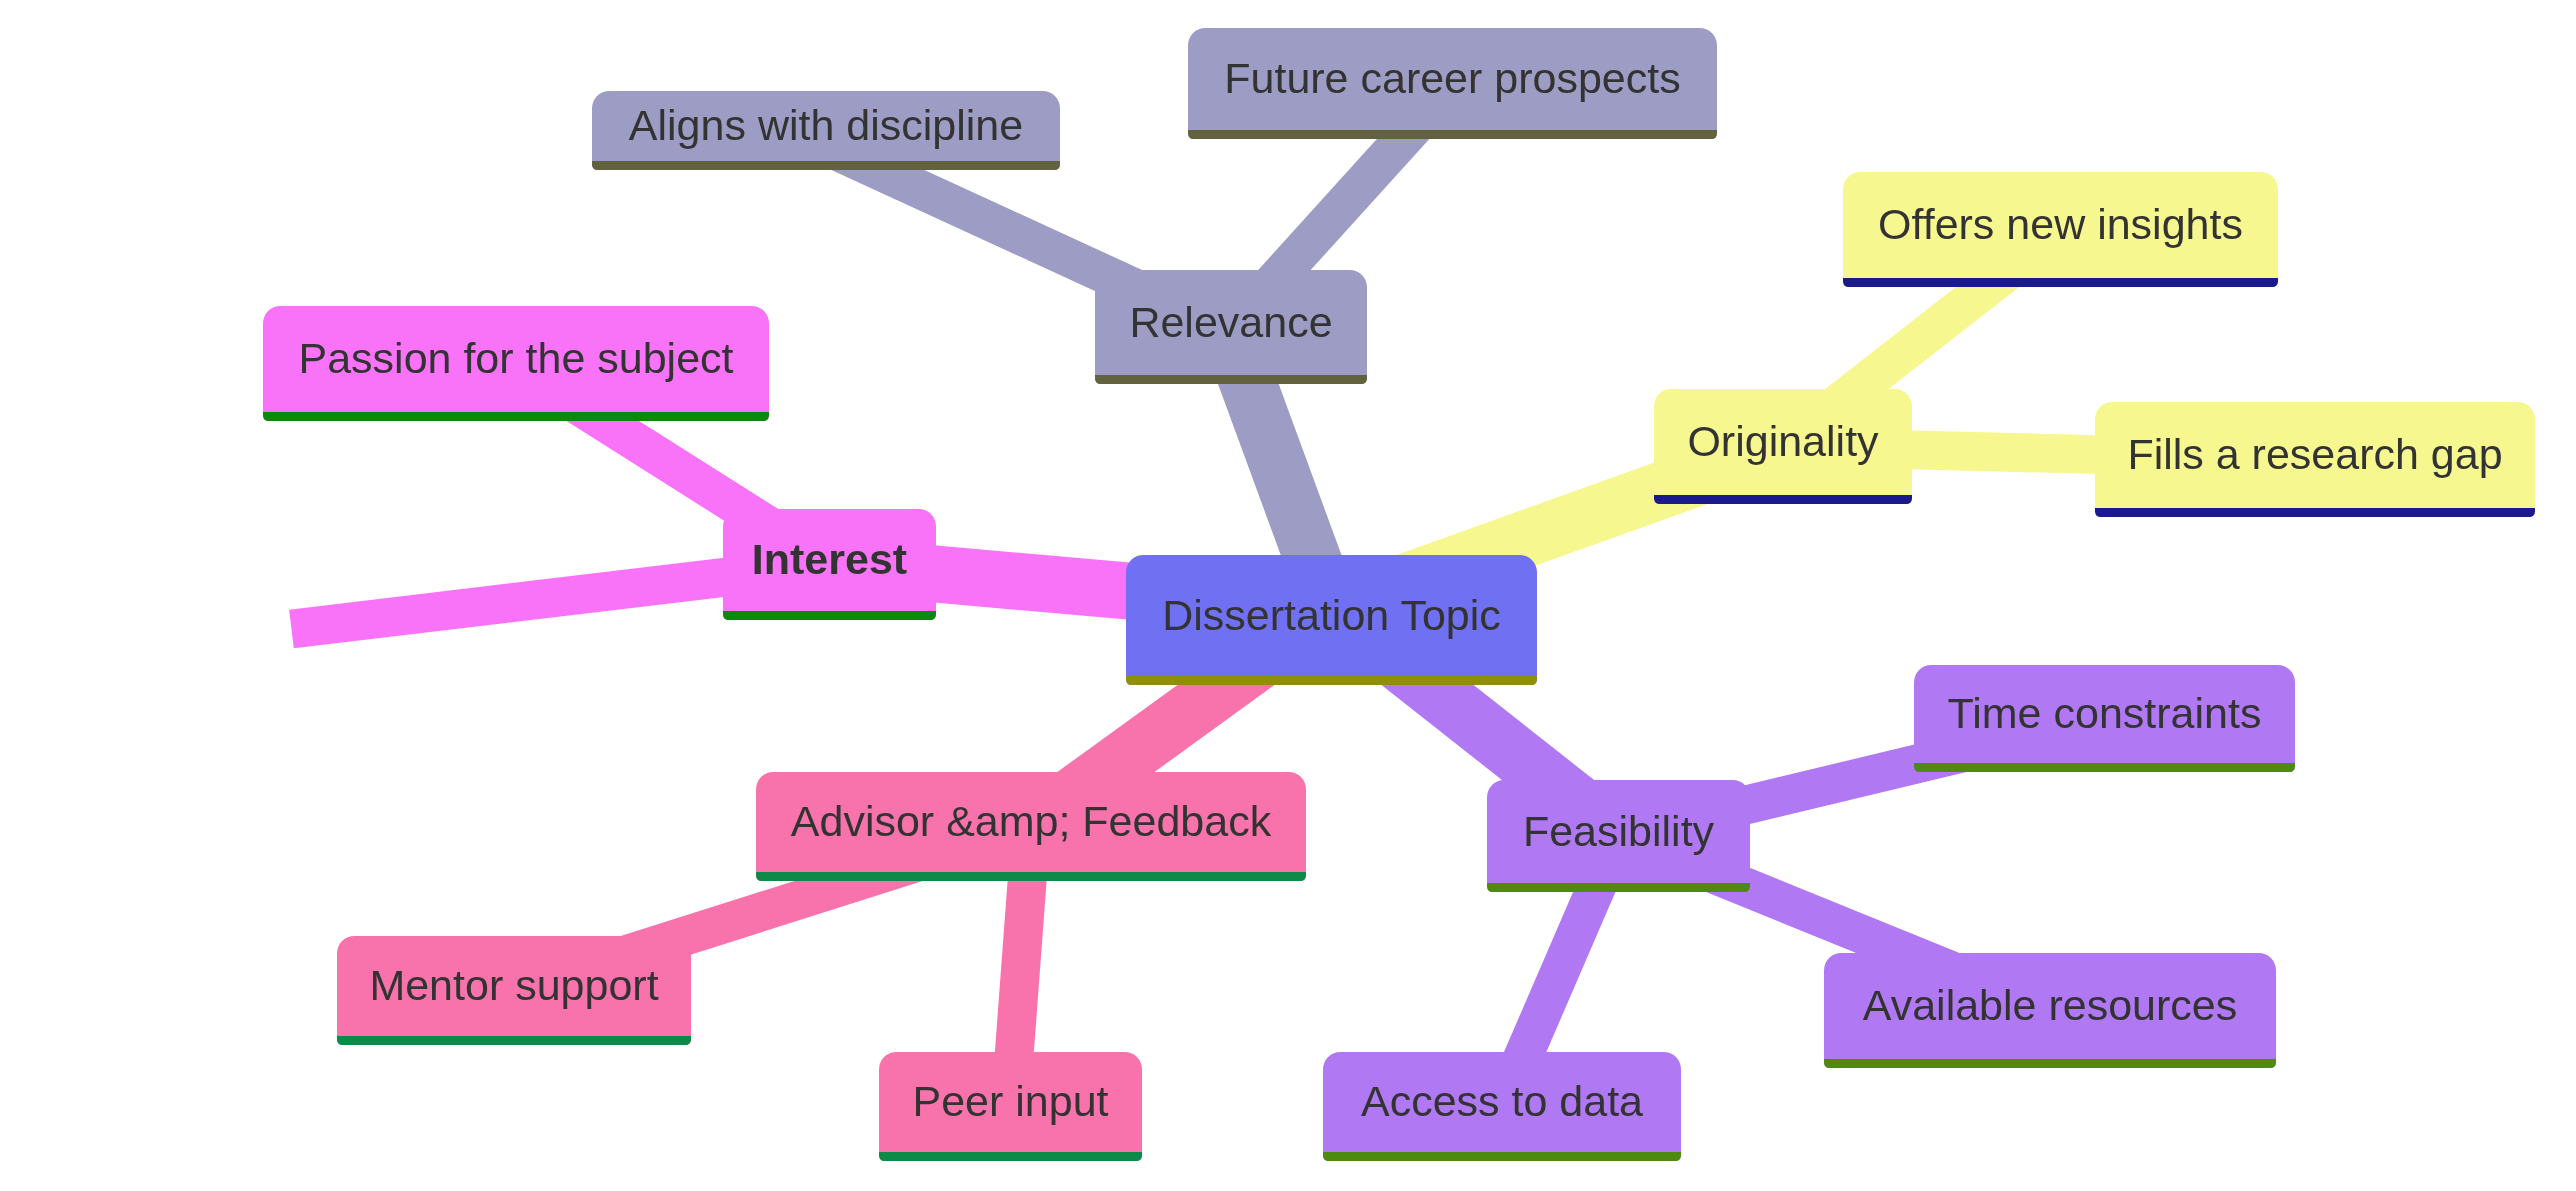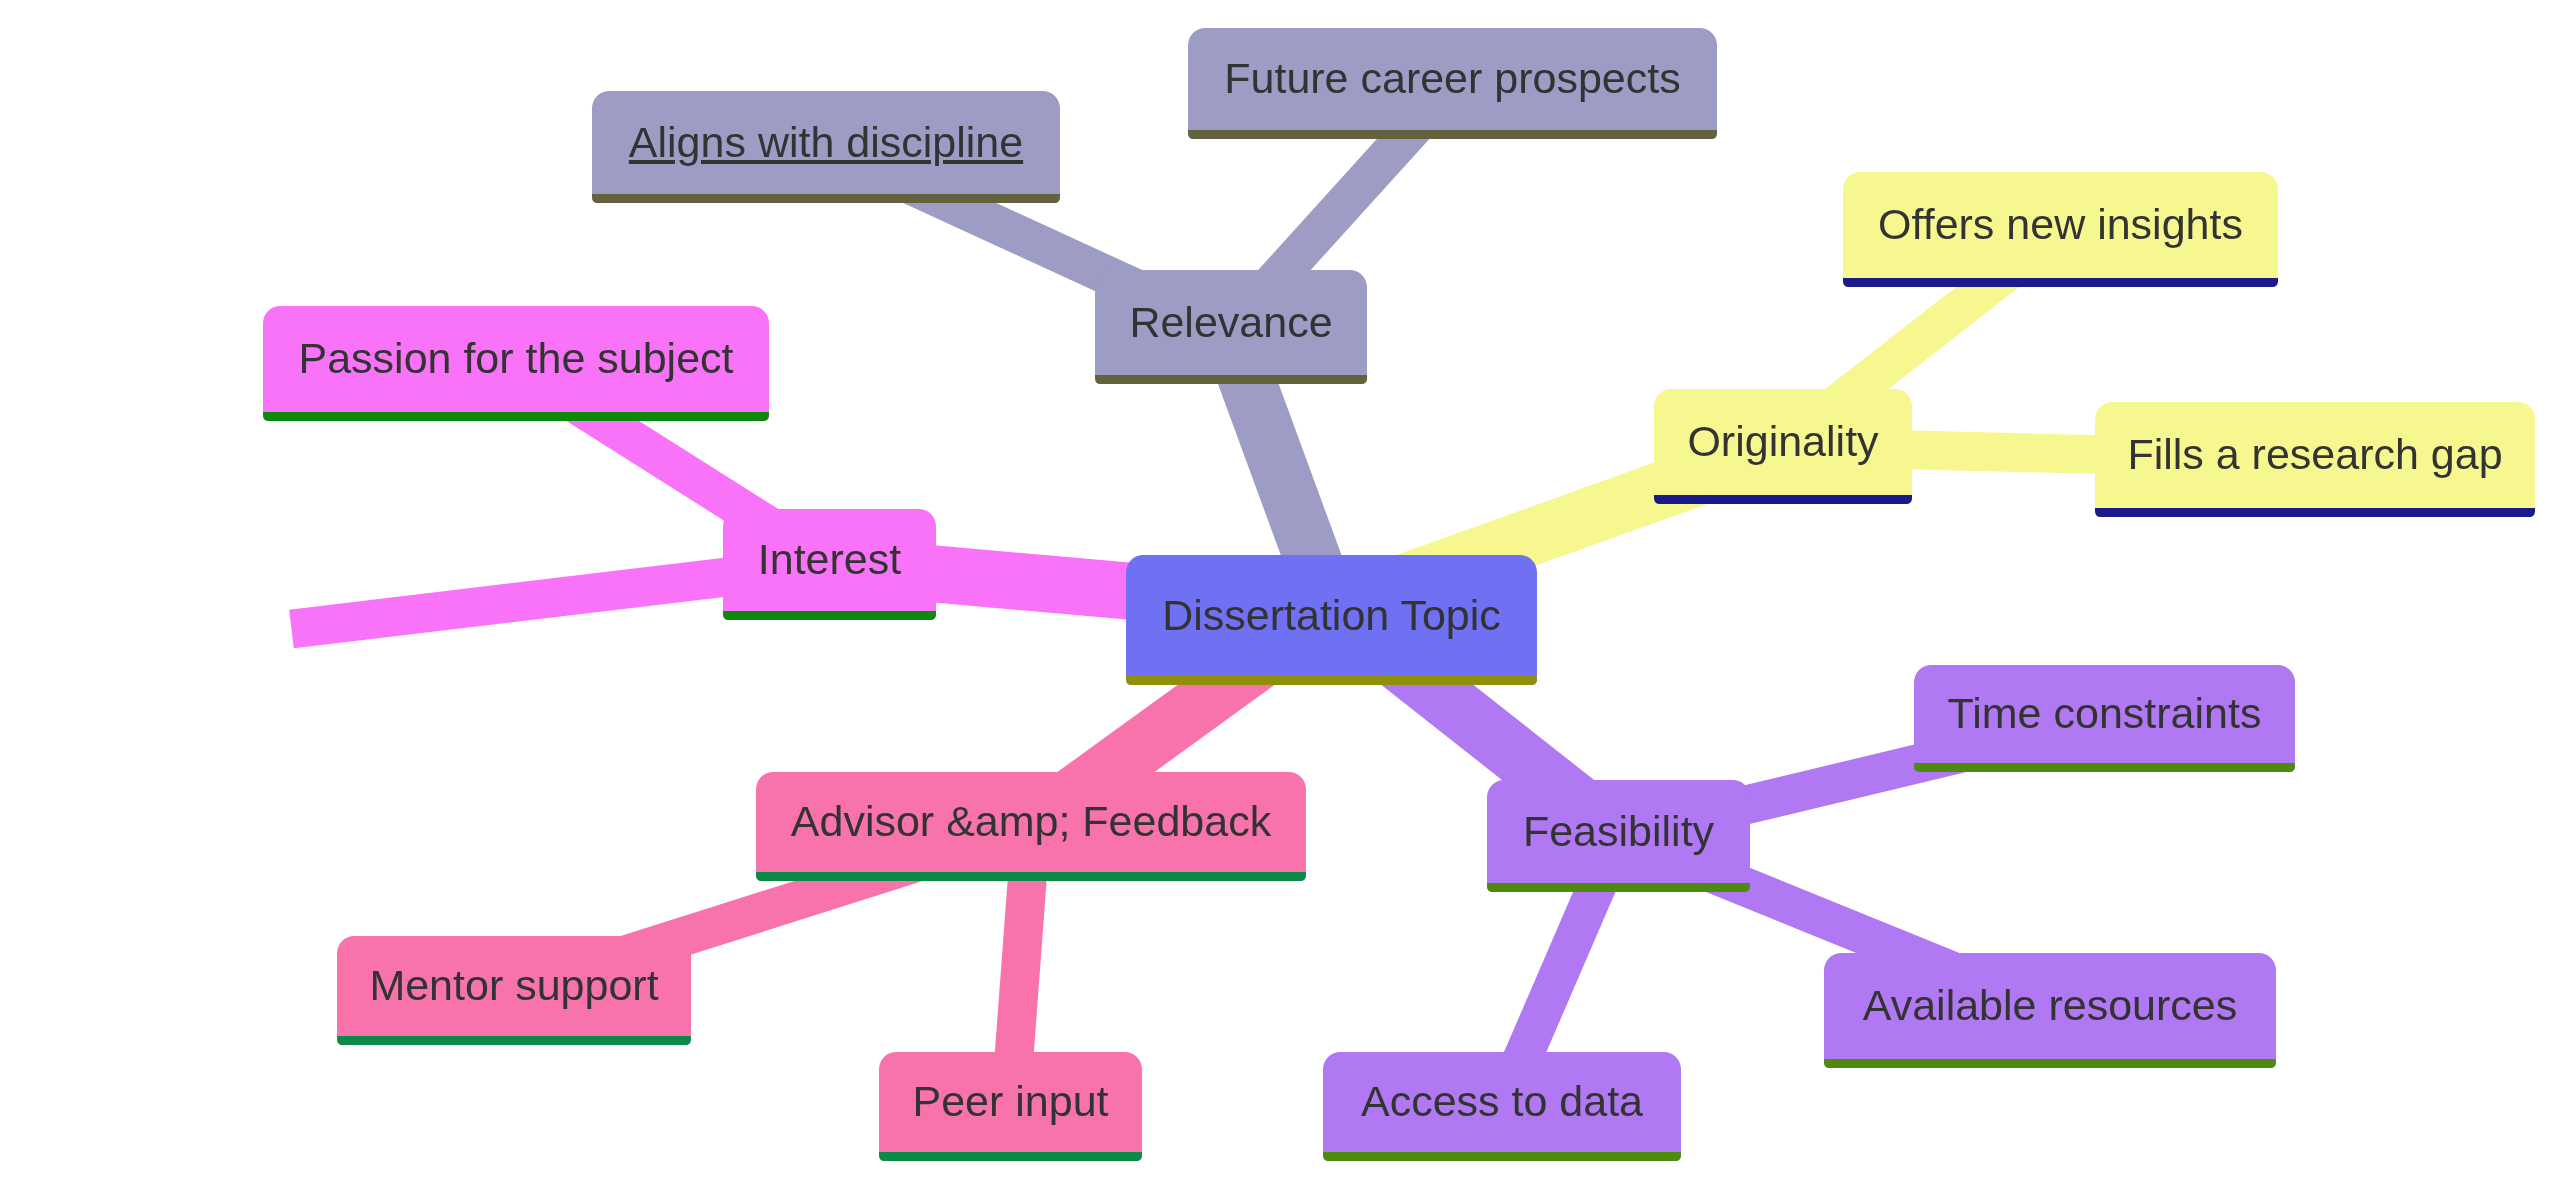--- a/index.html
+++ b/index.html
@@ -67,21 +67,21 @@
     <line class="e-originality" x1="2658" y1="666" x2="3451" y2="686" stroke-width="58"></line>
     <line class="e-interest" x1="1237" y1="842" x2="769" y2="546" stroke-width="58"></line>
     <line class="e-interest" x1="1237" y1="842" x2="434" y2="938" stroke-width="58"></line>
     <line class="e-advisor" x1="1537" y1="1232" x2="765" y2="1477" stroke-width="58"></line>
     <line class="e-advisor" x1="1537" y1="1232" x2="1506" y2="1649" stroke-width="58"></line>
     <line class="e-feasibility" x1="2413" y1="1246" x2="3137" y2="1072" stroke-width="58"></line>
     <line class="e-feasibility" x1="2413" y1="1246" x2="3056" y2="1507" stroke-width="58"></line>
     <line class="e-feasibility" x1="2413" y1="1246" x2="2239" y2="1649" stroke-width="58"></line>
   </svg>
 
-  <div class="node b-relevance" style="left:592px;  top:91px;  width:468px; height:112px;text-decoration:underline;">
+  <div class="node b-relevance" style="left:592px;  top:91px;  width:468px; height:79px;">
     <span>Aligns with discipline</span>
   </div>
   <div class="node b-relevance" style="left:1188px; top:28px;   width:529px; height:111px;">
     <span>Future career prospects</span>
   </div>
   <div class="node b-relevance" style="left:1095px; top:270px;  width:272px; height:114px;">
     <span>Relevance</span>
   </div>
 
   <div class="node b-originality" style="left:1843px; top:172px; width:435px; height:115px;">
@@ -90,21 +90,21 @@
   <div class="node b-originality" style="left:1654px; top:389px; width:258px; height:115px;">
     <span>Originality</span>
   </div>
   <div class="node b-originality" style="left:2095px; top:402px; width:440px; height:115px;">
     <span>Fills a research gap</span>
   </div>
 
   <div class="node b-interest" style="left:263px;  top:306px; width:506px; height:115px;">
     <span>Passion for the subject</span>
   </div>
-  <div class="node b-interest" style="left:723px; top:509px; width:213px; height:111px;">
+  <div class="node b-interest" style="left:723px; top:509px; width:213px; height:111px;font-weight:bold;">
     <span>Interest</span>
   </div>
 
   <div class="node b-root" style="left:1126px; top:555px; width:411px; height:130px;">
     <span>Dissertation Topic</span>
   </div>
 
   <div class="node b-advisor" style="left:756px; top:772px; width:550px; height:109px;">
     <span>Advisor &amp;amp; Feedback</span>
   </div>

